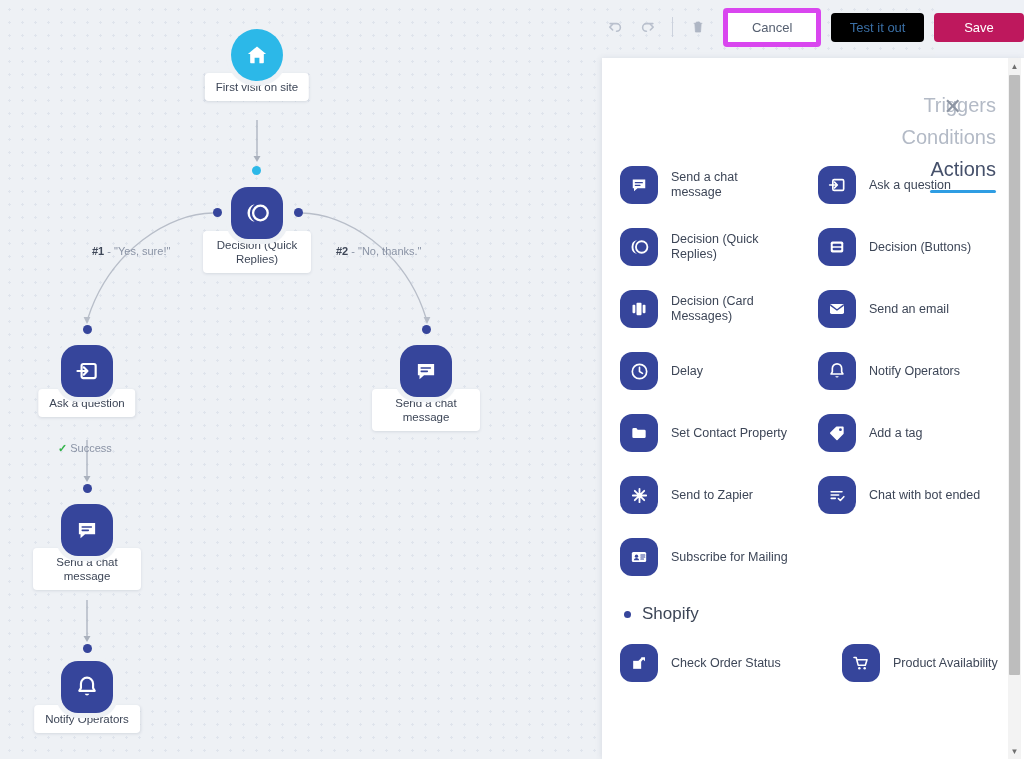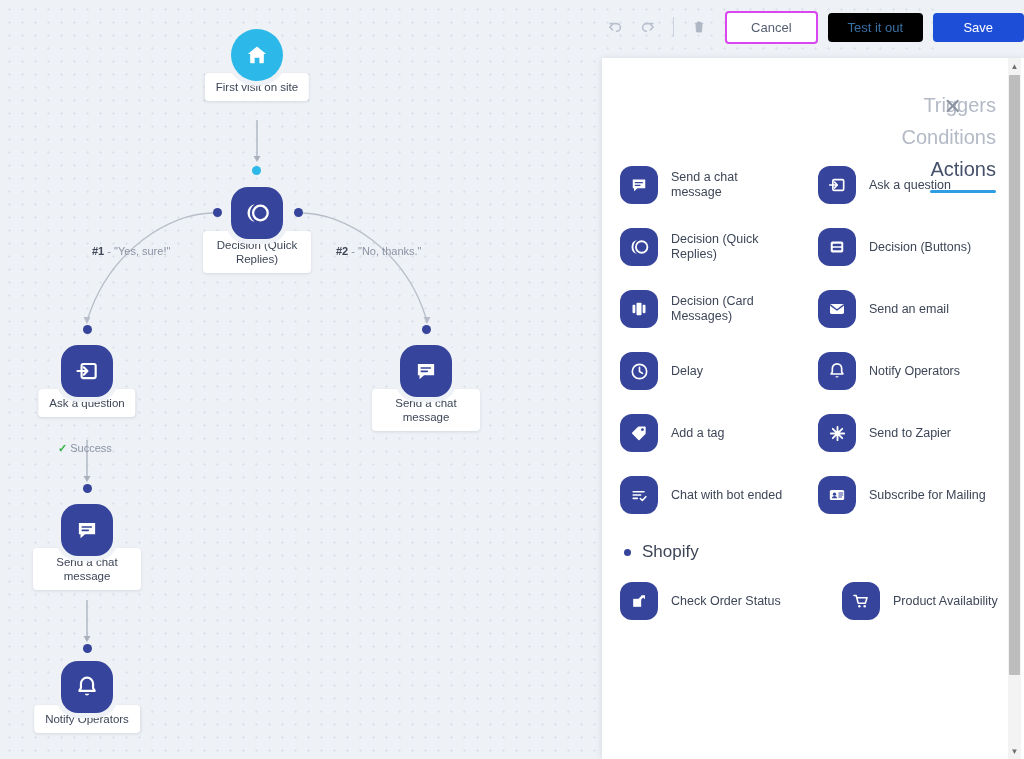--- a/index.html
+++ b/index.html
@@ -65,23 +65,23 @@
   .tb-icon{
     width:26px;height:26px;display:flex;align-items:center;justify-content:center;
     color:#b9c0cd;margin:0 3px;
   }
   .tb-sep{width:1px;height:20px;background:#ccd2dd;margin:0 9px;}
   .btn{
     height:29px;border-radius:4px;font-size:13px;
     display:flex;align-items:center;justify-content:center;
     margin-left:10px;cursor:pointer;
   }
-  .btn-cancel{background:#fff;border:2px solid #d946ef;color:#555f70;width:90px;}
+  .btn-cancel{background:#fff;border:5px solid #d946ef;color:#555f70;width:90px;}
   .btn-test{background:#000000;color:#3a6fa5;width:95px;}
-  .btn-save{background:#1d4ed8;color:#fff;width:92px;margin-right:0;}
+  .btn-save{background:#be185d;color:#fff;width:92px;margin-right:0;}
 
   
   #panel{
     position:absolute;right:0;top:58px;width:422px;height:701px;
     background:#fff;box-shadow:-1px 0 6px rgba(60,70,100,.10);
     z-index:15;overflow:hidden;
   }
   #tabs{
     display:flex;align-items:flex-end;
     padding:36px 0 0 34px;position:relative;height:52px;box-sizing:border-box;flex-direction:column;
@@ -359,20 +359,28 @@
       <div class="item">
         <div class="item-ico">
           <svg width="20" height="20" viewBox="0 0 24 24">
               <path d="M12 3.4a5.6 5.6 0 0 0-5.6 5.6v4l-1.5 2.6h14.2L17.6 13V9A5.6 5.6 0 0 0 12 3.4z" fill="none" stroke="#fff" stroke-width="2" stroke-linejoin="round"></path>
               <path d="M9.9 18.2a2.2 2.2 0 0 0 4.2 0z" fill="#fff"></path>
             </svg>
         </div>
         <div class="item-txt">Notify Operators</div>
       </div>
 
+      <div class="item">
+        <div class="item-ico">
+          <svg width="20" height="20" viewBox="0 0 24 24">
+              <path d="M4 7.6a1.6 1.6 0 0 1 1.6-1.6h3.2l1.6 2h8a1.6 1.6 0 0 1 1.6 1.6v7.2A1.6 1.6 0 0 1 18.4 18H5.6A1.6 1.6 0 0 1 4 16.4z" fill="#fff"></path>
+            </svg>
+        </div>
+        <div class="item-txt">Set Contact Property</div>
+      </div>
 
       <div class="item">
         <div class="item-ico">
           <svg width="20" height="20" viewBox="0 0 24 24">
               <path d="M11.6 4.2H19a1 1 0 0 1 1 1v7.4a1 1 0 0 1-.3.7l-7 7a1 1 0 0 1-1.4 0l-7.4-7.4a1 1 0 0 1 0-1.4l7-7a1 1 0 0 1 .7-.3z" fill="#fff"></path>
               <circle cx="16.1" cy="8" r="1.7" fill="#36459b"></circle>
             </svg>
         </div>
         <div class="item-txt">Add a tag</div>
       </div>

